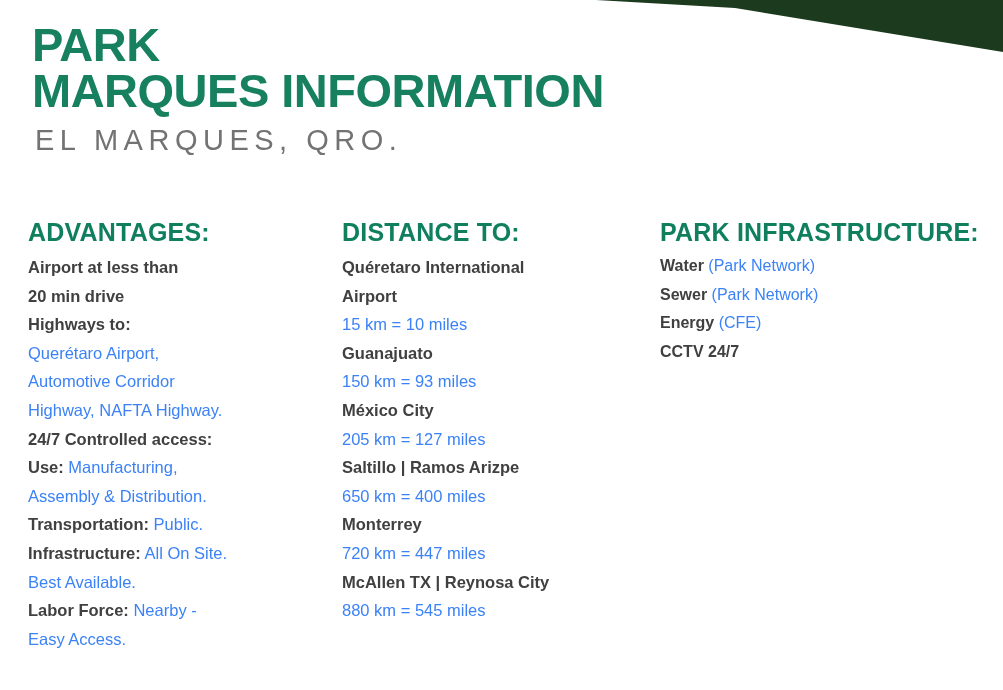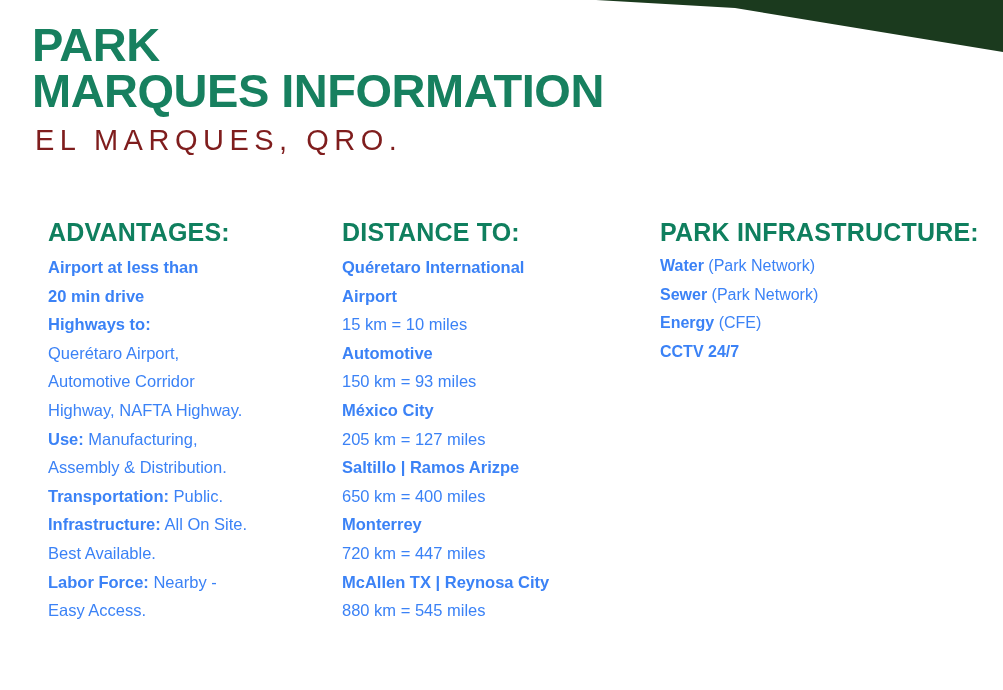--- a/index.html
+++ b/index.html
@@ -50,40 +50,40 @@
     font-size: 47px;
     margin: 0;
   }
   #subtitle {
     display: block;
     margin-top: 10px;
     margin-left: 3px;
     font-family: "Liberation Sans", sans-serif;
     font-size: 29px;
     font-weight: 400;
-    color: #7f1d1d;
+    color: #737373;
     letter-spacing: 5.5px;
     white-space: nowrap;
   }
 
   
   #columns {
     position: absolute;
     top: 218px;
     left: 0;
     width: 1003px;
     height: 472px;
     display: flex;
     align-items: flex-start;
   }
   .column {
     box-sizing: border-box;
     padding-right: 10px;
   }
-  #col-advantages { width: 320px; padding-left: 48px; }
+  #col-advantages { width: 320px; padding-left: 28px; }
   #col-distance   { width: 330px; padding-left: 22px; }
   #col-infra      { width: 353px; padding-left: 10px; }
 
   .col-heading {
     font-family: "Liberation Sans", sans-serif;
     font-weight: bold;
     font-size: 25px;
     color: #0F7F5E;
     line-height: 1.12;
     margin: 0 0 7px 0;
@@ -102,21 +102,21 @@
     line-height: 28.6px;
     color: #3C4B3A;
     white-space: nowrap;
   }
   .col-line.bold {
     font-weight: bold;
     color: #243524;
   }
   .col-line .b {
     font-weight: bold;
-    color: #3b82f6;
+    color: #404040;
   }
   .col-line .n {
     font-weight: 400;
     color: #3b82f6;
   }
   #col-infra .col-line { font-size: 16px; }
 </style>
 </head>
 <body>
 
@@ -134,37 +134,38 @@
 
   <div class="column" id="col-advantages">
     <h2 class="col-heading">ADVANTAGES:</h2>
     <ul class="col-list">
         <li class="col-line bold"><span class="b">Airport at less than</span></li>
         <li class="col-line bold"><span class="b">20 min drive</span></li>
         <li class="col-line bold"><span class="b">Highways to:</span></li>
         <li class="col-line"><span class="n">Querétaro Airport,</span></li>
         <li class="col-line"><span class="n">Automotive Corridor</span></li>
         <li class="col-line"><span class="n">Highway, NAFTA Highway.</span></li>
+        <li class="col-line bold"><span class="b">24/7 Controlled access:</span></li>
         <li class="col-line"><span class="b">Use:</span><span class="n"> Manufacturing,</span></li>
         <li class="col-line"><span class="n">Assembly &amp; Distribution.</span></li>
         <li class="col-line"><span class="b">Transportation:</span><span class="n"> Public.</span></li>
         <li class="col-line"><span class="b">Infrastructure:</span><span class="n"> All On Site.</span></li>
         <li class="col-line"><span class="n">Best Available.</span></li>
         <li class="col-line"><span class="b">Labor Force:</span><span class="n"> Nearby -</span></li>
         <li class="col-line"><span class="n">Easy Access.</span></li>
       </ul>
   </div>
 
   <div class="column" id="col-distance">
     <h2 class="col-heading">DISTANCE TO:</h2>
     <ul class="col-list">
         <li class="col-line bold"><span class="b">Quéretaro International</span></li>
         <li class="col-line bold"><span class="b">Airport</span></li>
         <li class="col-line"><span class="n">15 km = 10 miles</span></li>
-        <li class="col-line bold"><span class="b">Automotive</span></li>
+        <li class="col-line bold"><span class="b">Guanajuato</span></li>
         <li class="col-line"><span class="n">150 km = 93 miles</span></li>
         <li class="col-line bold"><span class="b">México City</span></li>
         <li class="col-line"><span class="n">205 km = 127 miles</span></li>
         <li class="col-line bold"><span class="b">Saltillo | Ramos Arizpe</span></li>
         <li class="col-line"><span class="n">650 km = 400 miles</span></li>
         <li class="col-line bold"><span class="b">Monterrey</span></li>
         <li class="col-line"><span class="n">720 km = 447 miles</span></li>
         <li class="col-line bold"><span class="b">McAllen TX | Reynosa City</span></li>
         <li class="col-line"><span class="n">880 km = 545 miles</span></li>
       </ul>

